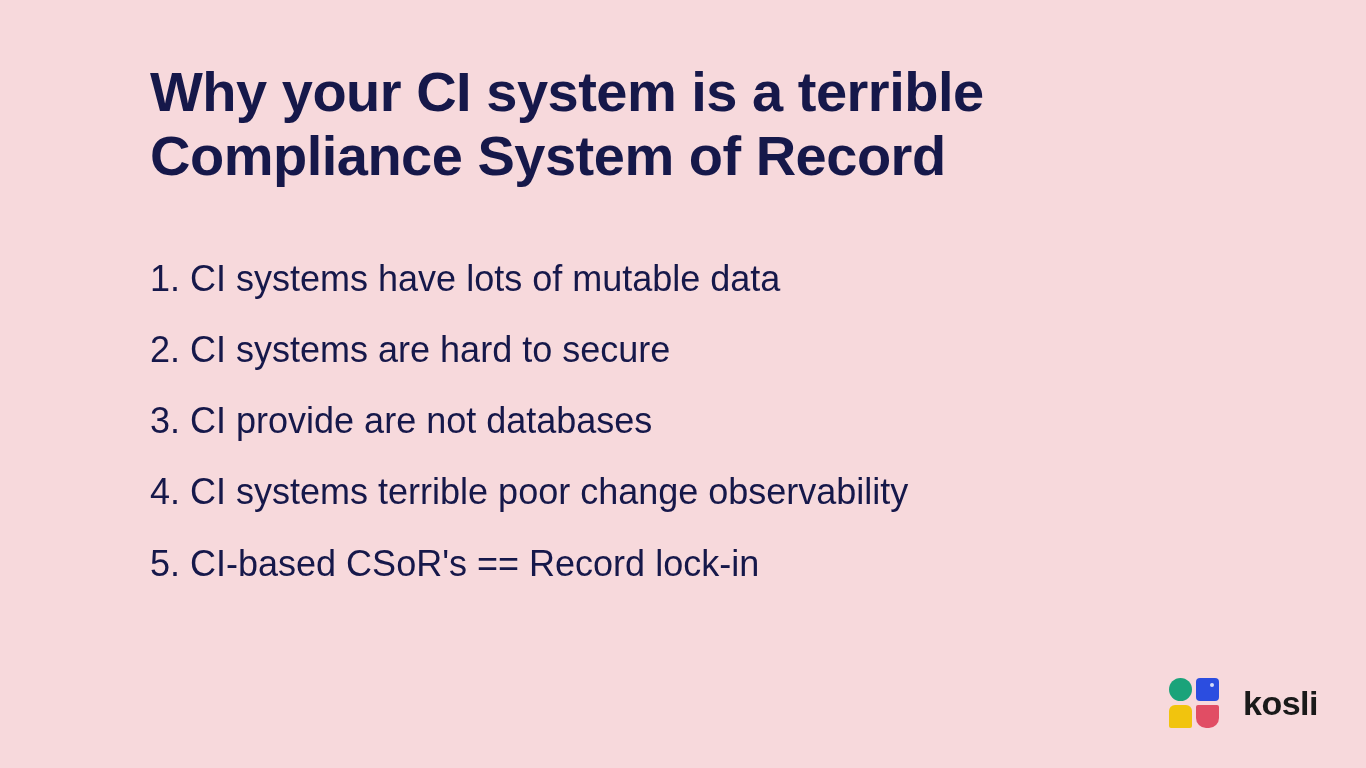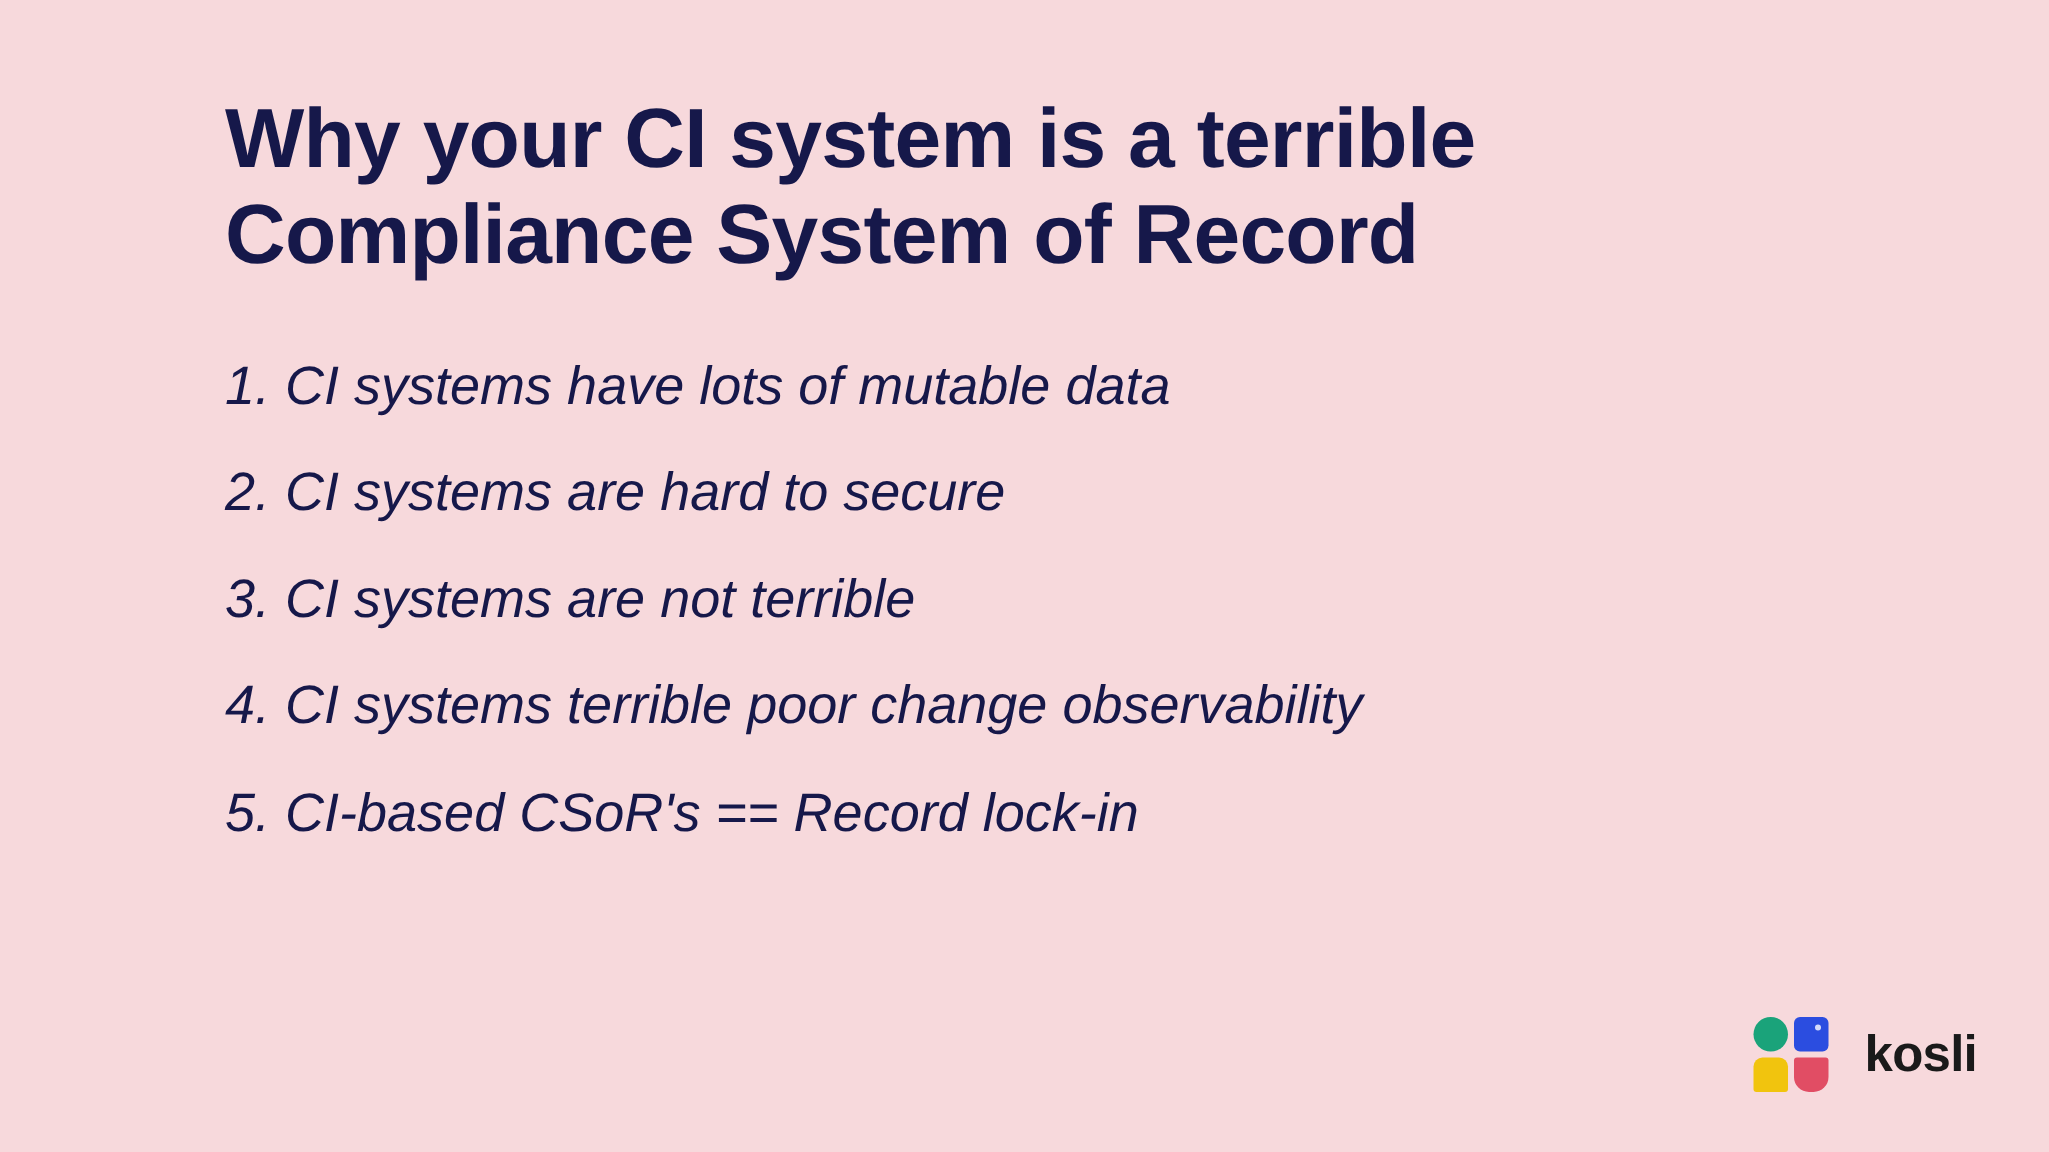--- a/index.html
+++ b/index.html
@@ -18,29 +18,28 @@
     box-sizing: border-box;
     width: 100%;
     height: 100%;
     padding: 60px 150px 0 150px;
     color: #16184a;
   }
   .title {
     font-size: 56px;
     font-weight: 700;
     line-height: 1.15;
-    margin-bottom: 46px;
+    margin-bottom: 68px;
     letter-spacing: -0.5px;
   }
   .list {
     list-style: none;
     padding: 0;
     margin: 0;
     counter-reset: item;
-    font-style: italic;
   }
   .list li {
     counter-increment: item;
     font-size: 36px;
     font-weight: 400;
     line-height: 1.2;
     margin-bottom: 28px;
   }
   .list li::before {
     content: counter(item) ". ";
@@ -87,21 +86,21 @@
 </style>
 </head>
 <body>
 
 <div class="slide">
   <div class="title">Why your CI system is a terrible Compliance System of Record</div>
 
   <ol class="list">
     <li>CI systems have lots of mutable data</li>
     <li>CI systems are hard to secure</li>
-    <li>CI systems are not terrible</li>
+    <li>CI provide are not databases</li>
     <li>CI systems terrible poor change observability</li>
     <li>CI-based CSoR's == Record lock-in</li>
   </ol>
 </div>
 
 <div class="logo">
   <div class="logo-mark">
     <span class="shape-green"></span>
     <span class="shape-blue"></span>
     <span class="shape-yellow"></span>

